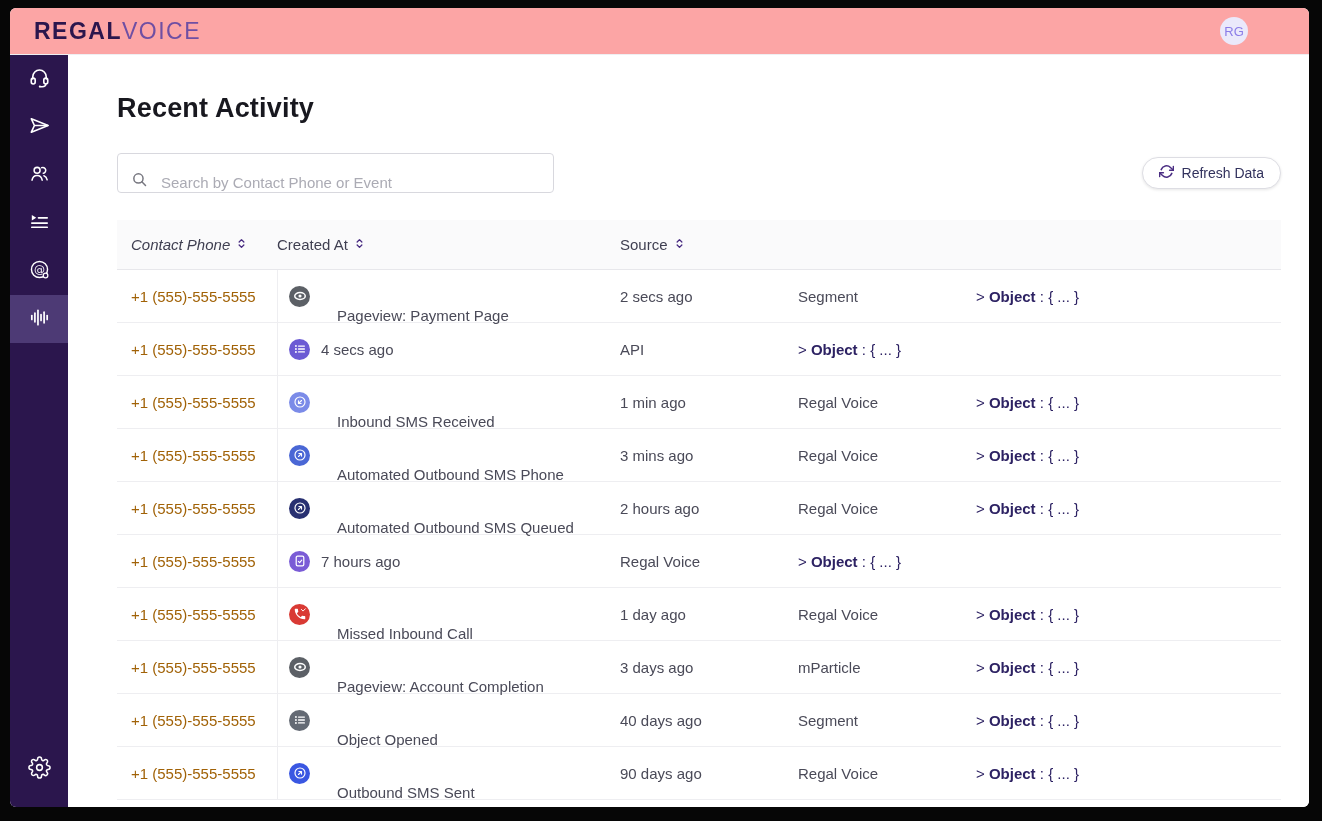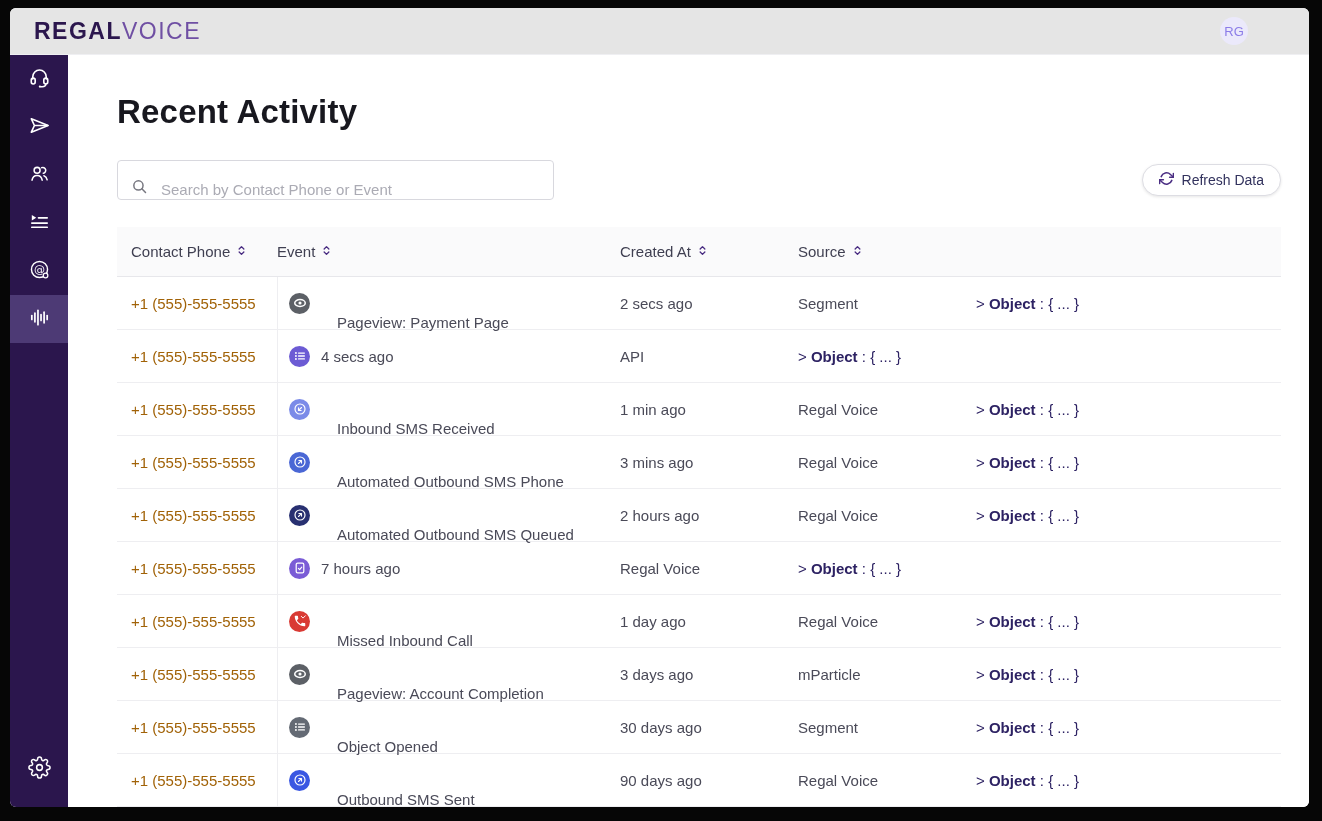--- a/index.html
+++ b/index.html
@@ -4,58 +4,58 @@
 <style>
   * { box-sizing: border-box; }
   html, body { margin:0; padding:0; width:1322px; height:821px; overflow:hidden;
     font-family:"Liberation Sans","DejaVu Sans",sans-serif; background:#000; }
   .frame { position:absolute; inset:0; background:#060606; }
   .app { position:absolute; left:10px; top:8px; right:13px; bottom:14px;
     background:#fff; border-radius:6px; overflow:hidden; display:flex; flex-direction:column; }
 
   
   .topbar { height:47px; flex:none; display:flex; align-items:center; justify-content:space-between;
-    padding:0 61px 0 24px; border-bottom:1px solid #EFEFF2; background:#e5e5e5; }
+    padding:0 61px 0 24px; border-bottom:1px solid #EFEFF2; background:#fca5a5; }
   .logo { font-size:23px; letter-spacing:1.5px; line-height:1; user-select:none; }
   .logo .bold { font-weight:800; color:#2B164D; }
   .logo .light { font-weight:300; color:#6F4FA3; }
   .avatar { width:28px; height:28px; border-radius:50%; background:#EBE9FB; color:#8B7CE8;
     font-size:13px; display:flex; align-items:center; justify-content:center; cursor:pointer; }
 
   
   .body { flex:1; display:flex; min-height:0; }
   .sidebar { width:58px; flex:none; background:#2B164D; display:flex; flex-direction:column; }
   .nav-item { height:48px; display:flex; align-items:center; justify-content:center; cursor:pointer; }
   .nav-item.active { background:#4D3A75; }
   .nav-item svg { width:23px; height:23px; }
   .sidebar-spacer { flex:1; }
   .nav-bottom { margin-bottom:14px; }
 
   
   .main { flex:1; min-width:0; padding:0 28px 0 49px; background:#fff; }
-  .page-title { margin:38px 0 0; font-size:33px; font-weight:700; color:#18181F; letter-spacing:.2px; }
+  .page-title { margin:38px 0 0; font-size:27px; font-weight:700; color:#18181F; letter-spacing:.2px; }
   .controls { margin-top:29px; display:flex; align-items:center; justify-content:space-between; }
   .search { width:437px; height:40px; border:1px solid #D8D8DE; border-radius:4px;
     display:flex; align-items:flex-end; padding:0 13px; gap:11px; background:#fff; }
   .search svg { flex:none; }
   .search input { border:none; outline:none; flex:1; font-size:15px; color:#333;
     font-family:"Liberation Sans","DejaVu Sans",sans-serif; background:transparent; }
   .search input::placeholder { color:#ABABB4; }
   .refresh-btn { height:32px; border-radius:16px; border:1px solid #DDDDE3; background:#fff;
     display:flex; align-items:center; gap:8px; padding:0 16px; font-size:14px; color:#32325D;
     box-shadow:0 1px 3px rgba(0,0,0,.10); cursor:pointer;
     font-family:"Liberation Sans","DejaVu Sans",sans-serif; }
 
   
   .table { margin-top:27px; }
   .thead { display:grid; grid-template-columns:160px 343px 178px 178px 1fr; height:50px;
     align-items:center; background:#FAFAFB; border-bottom:1px solid #E7E7EB;
     font-size:15px; color:#3F3F51; }
   .th { display:flex; align-items:center; gap:7px; cursor:pointer; }
-  .th:first-child { padding-left:14px; }
+  .th:first-child { padding-left:14px;font-style:italic; }
   .trow { display:grid; grid-template-columns:160px 44px 299px 178px 178px 1fr; height:53px;
     align-items:center; border-bottom:1px solid #EEEEF1; font-size:15px; color:#4A4A58;
     background:#fff; }
   .td-phone { padding-left:14px; color:#a16207; }
   .td-icon { border-left:1px solid #EEEEF1; height:100%; display:flex; align-items:center;
     justify-content:center; }
   .evt-badge { width:21px; height:21px; border-radius:50%; display:flex; align-items:center;
     justify-content:center; }
   .evt-badge svg { width:14px; height:14px; display:block; }
   .td-event { padding-left:16px; white-space:nowrap; overflow:hidden;margin-top:39px; }
@@ -165,27 +165,20 @@
         <div class="table">
           <div class="thead" id="thead">
   <div class="th">
     <span class="th-label">Contact Phone</span>
     <span><svg viewBox="0 0 10 14" width="9" height="13" fill="none" stroke="#4B2E83" stroke-width="1.5" stroke-linecap="round" stroke-linejoin="round">
                     <path d="M2.4 5.3L5 2.7l2.6 2.6"></path>
                     <path d="M2.4 8.7L5 11.3l2.6-2.6"></path>
                   </svg></span>
   </div>
 
-  <div class="th">
-    <span class="th-label">Event</span>
-    <span><svg viewBox="0 0 10 14" width="9" height="13" fill="none" stroke="#4B2E83" stroke-width="1.5" stroke-linecap="round" stroke-linejoin="round">
-                    <path d="M2.4 5.3L5 2.7l2.6 2.6"></path>
-                    <path d="M2.4 8.7L5 11.3l2.6-2.6"></path>
-                  </svg></span>
-  </div>
 
   <div class="th">
     <span class="th-label">Created At</span>
     <span><svg viewBox="0 0 10 14" width="9" height="13" fill="none" stroke="#4B2E83" stroke-width="1.5" stroke-linecap="round" stroke-linejoin="round">
                     <path d="M2.4 5.3L5 2.7l2.6 2.6"></path>
                     <path d="M2.4 8.7L5 11.3l2.6-2.6"></path>
                   </svg></span>
   </div>
 
   <div class="th">
@@ -360,21 +353,21 @@
                       <line x1="9.5" y1="7" x2="19.5" y2="7"></line>
                       <line x1="9.5" y1="12" x2="19.5" y2="12"></line>
                       <line x1="9.5" y1="17" x2="19.5" y2="17"></line>
                       <circle cx="5" cy="7" r="0.6" fill="#fff"></circle>
                       <circle cx="5" cy="12" r="0.6" fill="#fff"></circle>
                       <circle cx="5" cy="17" r="0.6" fill="#fff"></circle>
                     </svg>
                   </span>
     </div>
     <div class="td-event">Object Opened</div>
-    <div class="td-created">30 days ago</div>
+    <div class="td-created">40 days ago</div>
     <div class="td-source">Segment</div>
     <div class="td-details">
       <span class="exp">&gt; </span>
       <span class="obj">Object</span><span class="preview"> : { ... }</span>
     </div>
   </div>
 
   <div class="trow">
     <div class="td-phone">+1 (555)-555-5555</div>
     <div class="td-icon">

